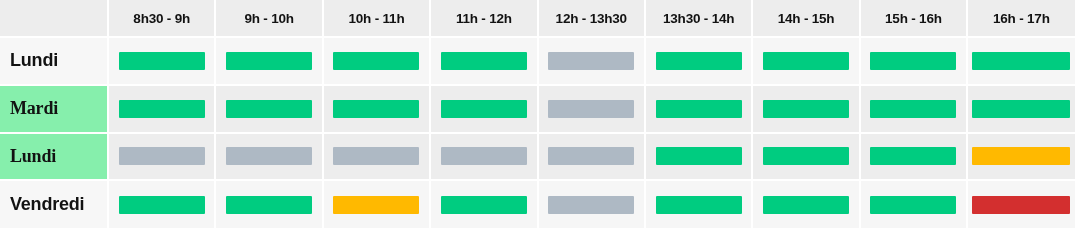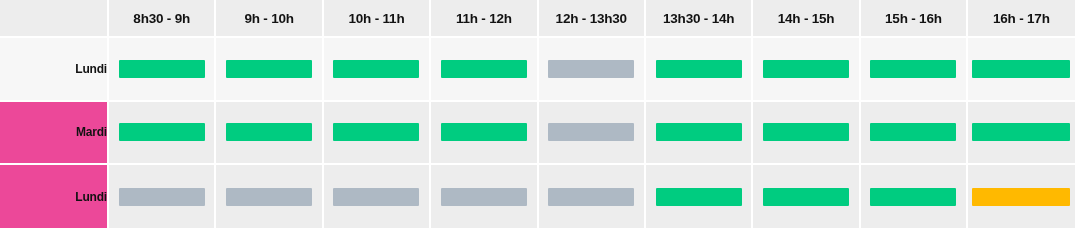--- a/index.html
+++ b/index.html
@@ -48,37 +48,37 @@
   }
   th:last-child { border-right: none; }
 
   
   tbody tr { height: 38px; }
 
   tbody tr.row-light td { background: #f6f6f6; }
   tbody tr.row-dark  td { background: #ededed; }
 
   tbody tr.row-light td.day-label { background: #f7f7f7; }
-  tbody tr.row-dark  td.day-label { background: #ec4899; }
+  tbody tr.row-dark  td.day-label { background: #86efac; font-family: Liberation Serif, serif; }
 
   td {
     margin: 0;
     padding: 0;
     border-right: 2px solid #ffffff;
     border-bottom: 2px solid #ffffff;
     vertical-align: middle;
     text-align: center;
   }
   td:last-child { border-right: none; }
   tbody tr:last-child td { border-bottom: none; }
 
   td.day-label {
-    text-align: right;
+    text-align: left;
     padding-left: 10px;
-    font-size: 12px;
+    font-size: 18px;
     font-weight: bold;
     color: #121212;
     letter-spacing: -0.2px;
     white-space: nowrap;
   }
 
   
   .bar {
     display: block;
     width: 86px;
@@ -204,14 +204,44 @@
         <td class="slot-cell">
           <span class="bar" style="background: rgb(0, 204, 128);"></span>
         </td>
         <td class="slot-cell">
           <span class="bar" style="background: rgb(0, 204, 128);"></span>
         </td>
         <td class="slot-cell">
           <span class="bar wide" style="background: rgb(255, 185, 0);"></span>
         </td>
       </tr>
+      <tr class="row-light">
+        <td class="day-label">Vendredi</td>
+        <td class="slot-cell">
+          <span class="bar" style="background: rgb(0, 204, 128);"></span>
+        </td>
+        <td class="slot-cell">
+          <span class="bar" style="background: rgb(0, 204, 128);"></span>
+        </td>
+        <td class="slot-cell">
+          <span class="bar" style="background: rgb(255, 185, 0);"></span>
+        </td>
+        <td class="slot-cell">
+          <span class="bar" style="background: rgb(0, 204, 128);"></span>
+        </td>
+        <td class="slot-cell">
+          <span class="bar" style="background: rgb(174, 185, 196);"></span>
+        </td>
+        <td class="slot-cell">
+          <span class="bar" style="background: rgb(0, 204, 128);"></span>
+        </td>
+        <td class="slot-cell">
+          <span class="bar" style="background: rgb(0, 204, 128);"></span>
+        </td>
+        <td class="slot-cell">
+          <span class="bar" style="background: rgb(0, 204, 128);"></span>
+        </td>
+        <td class="slot-cell">
+          <span class="bar wide" style="background: rgb(211, 47, 47);"></span>
+        </td>
+      </tr>
     </tbody>
 </table>
 
 </body></html>

